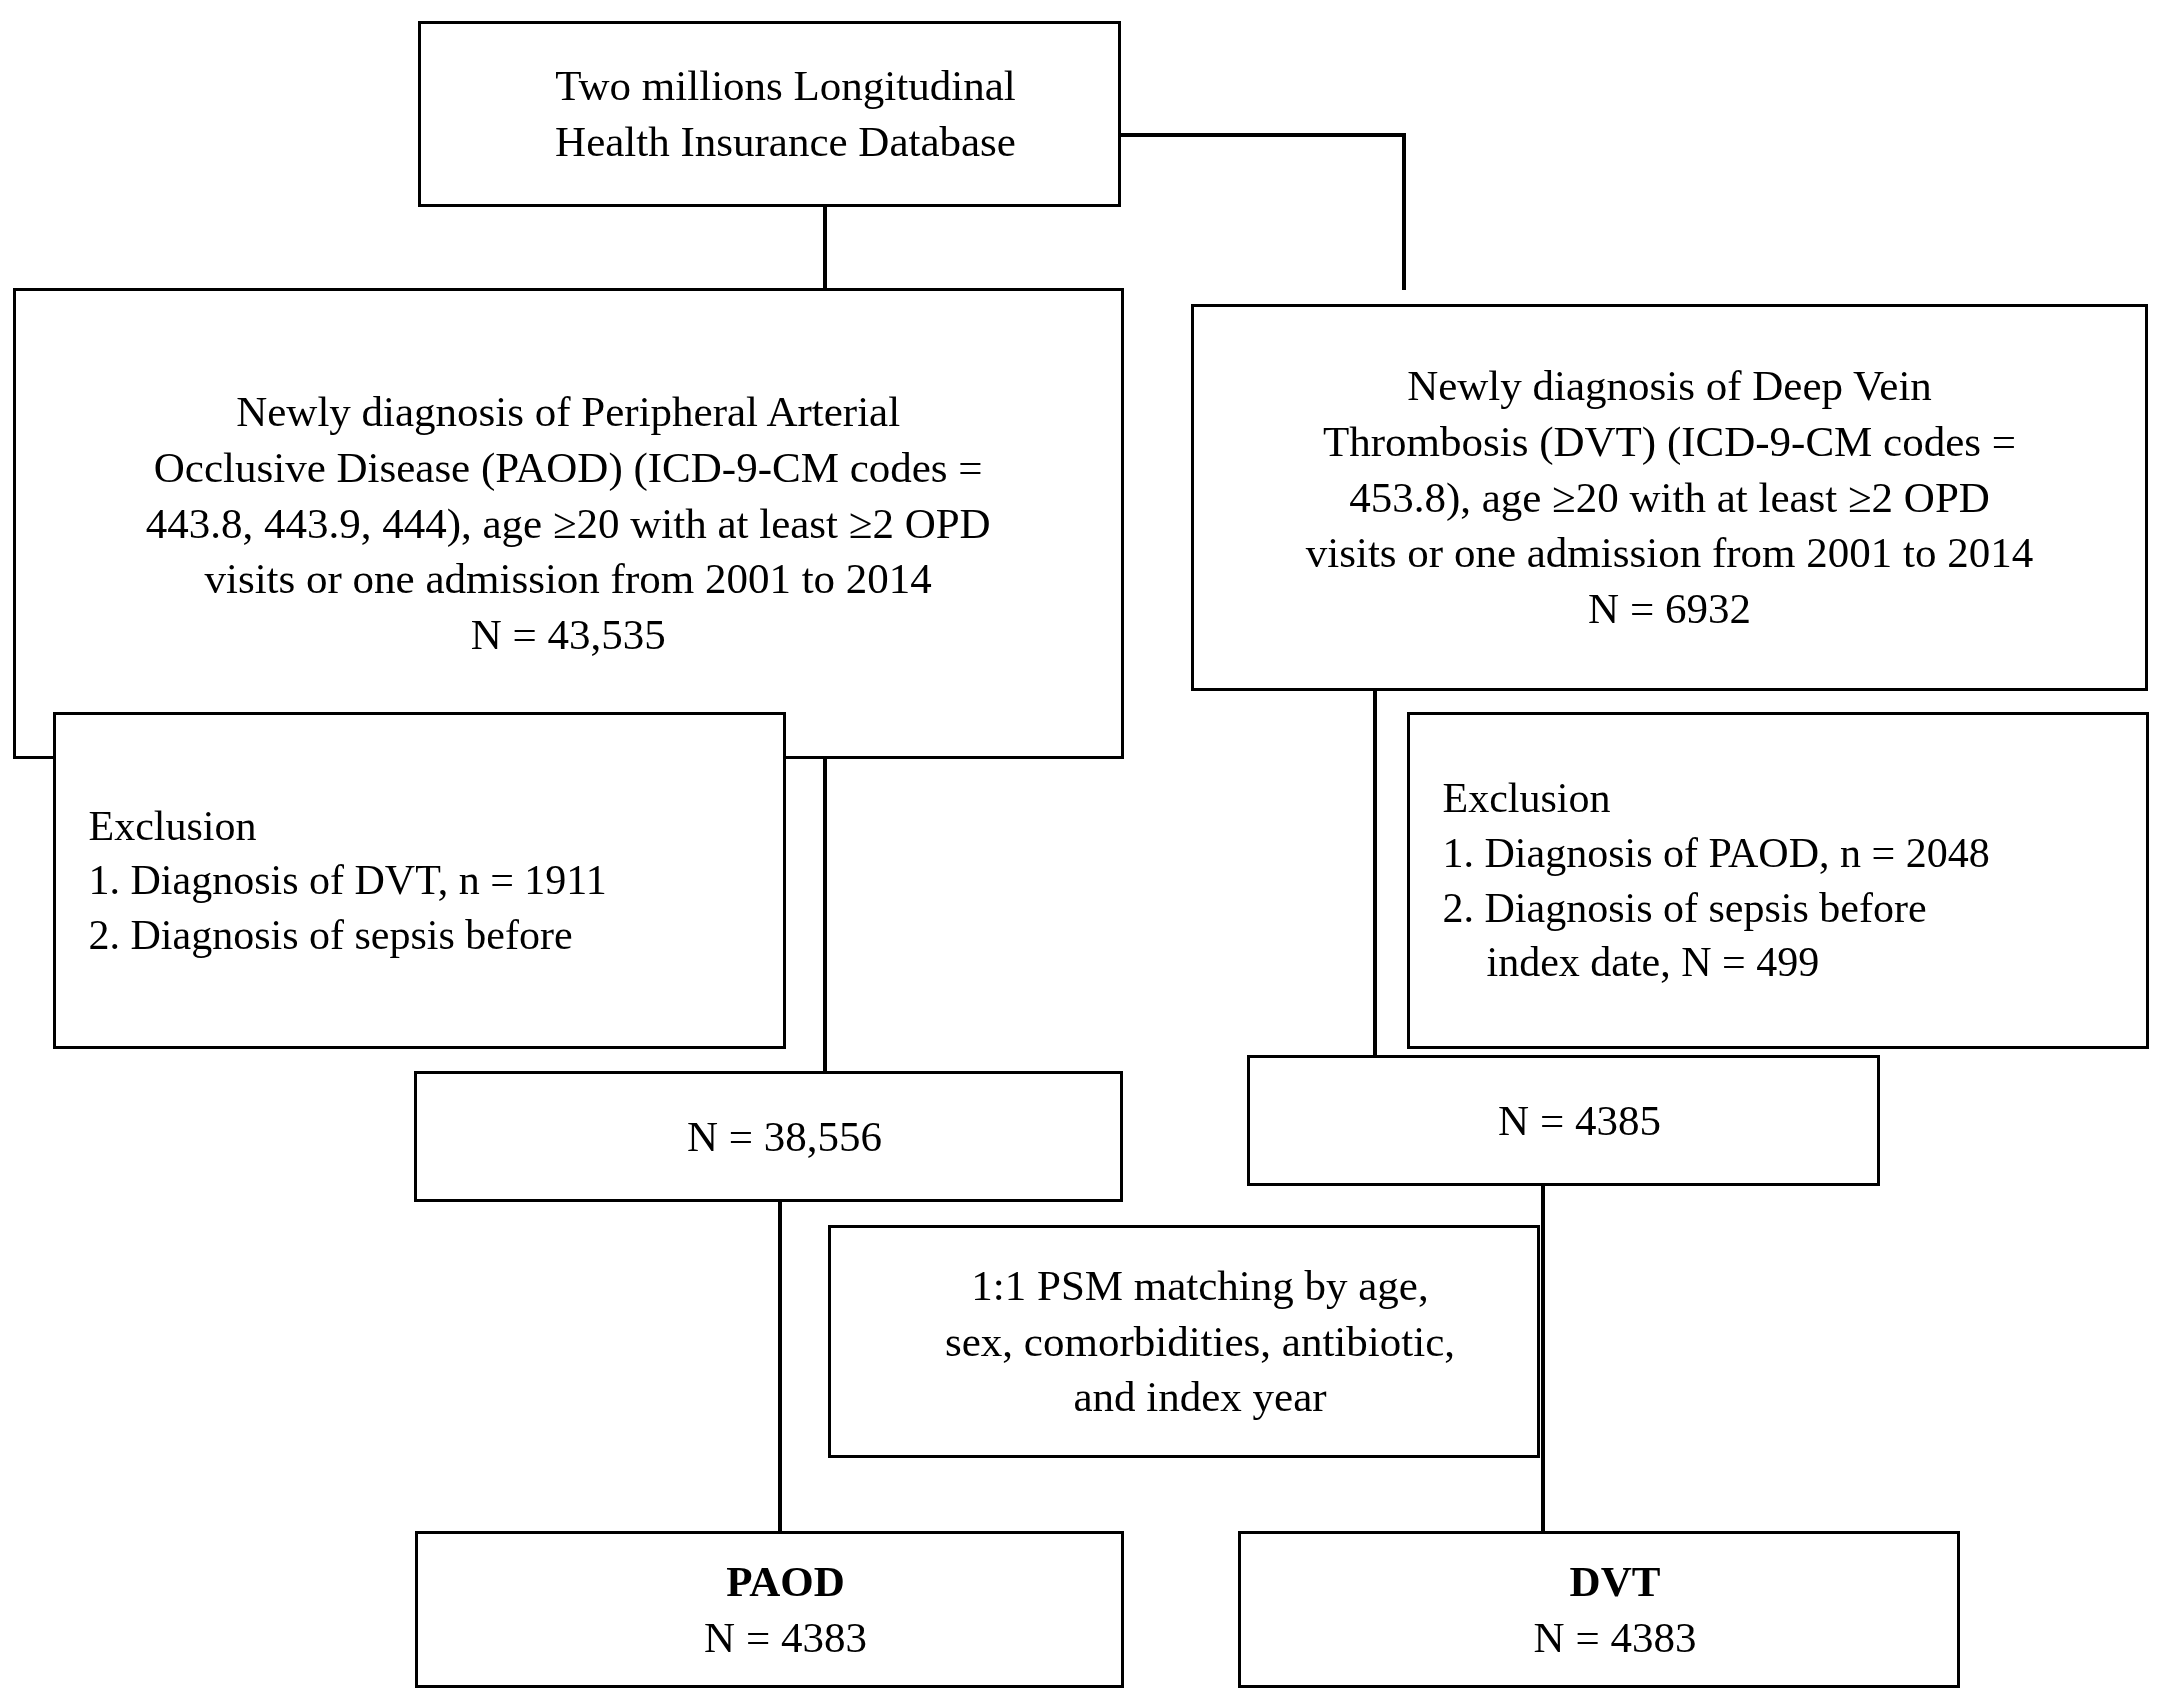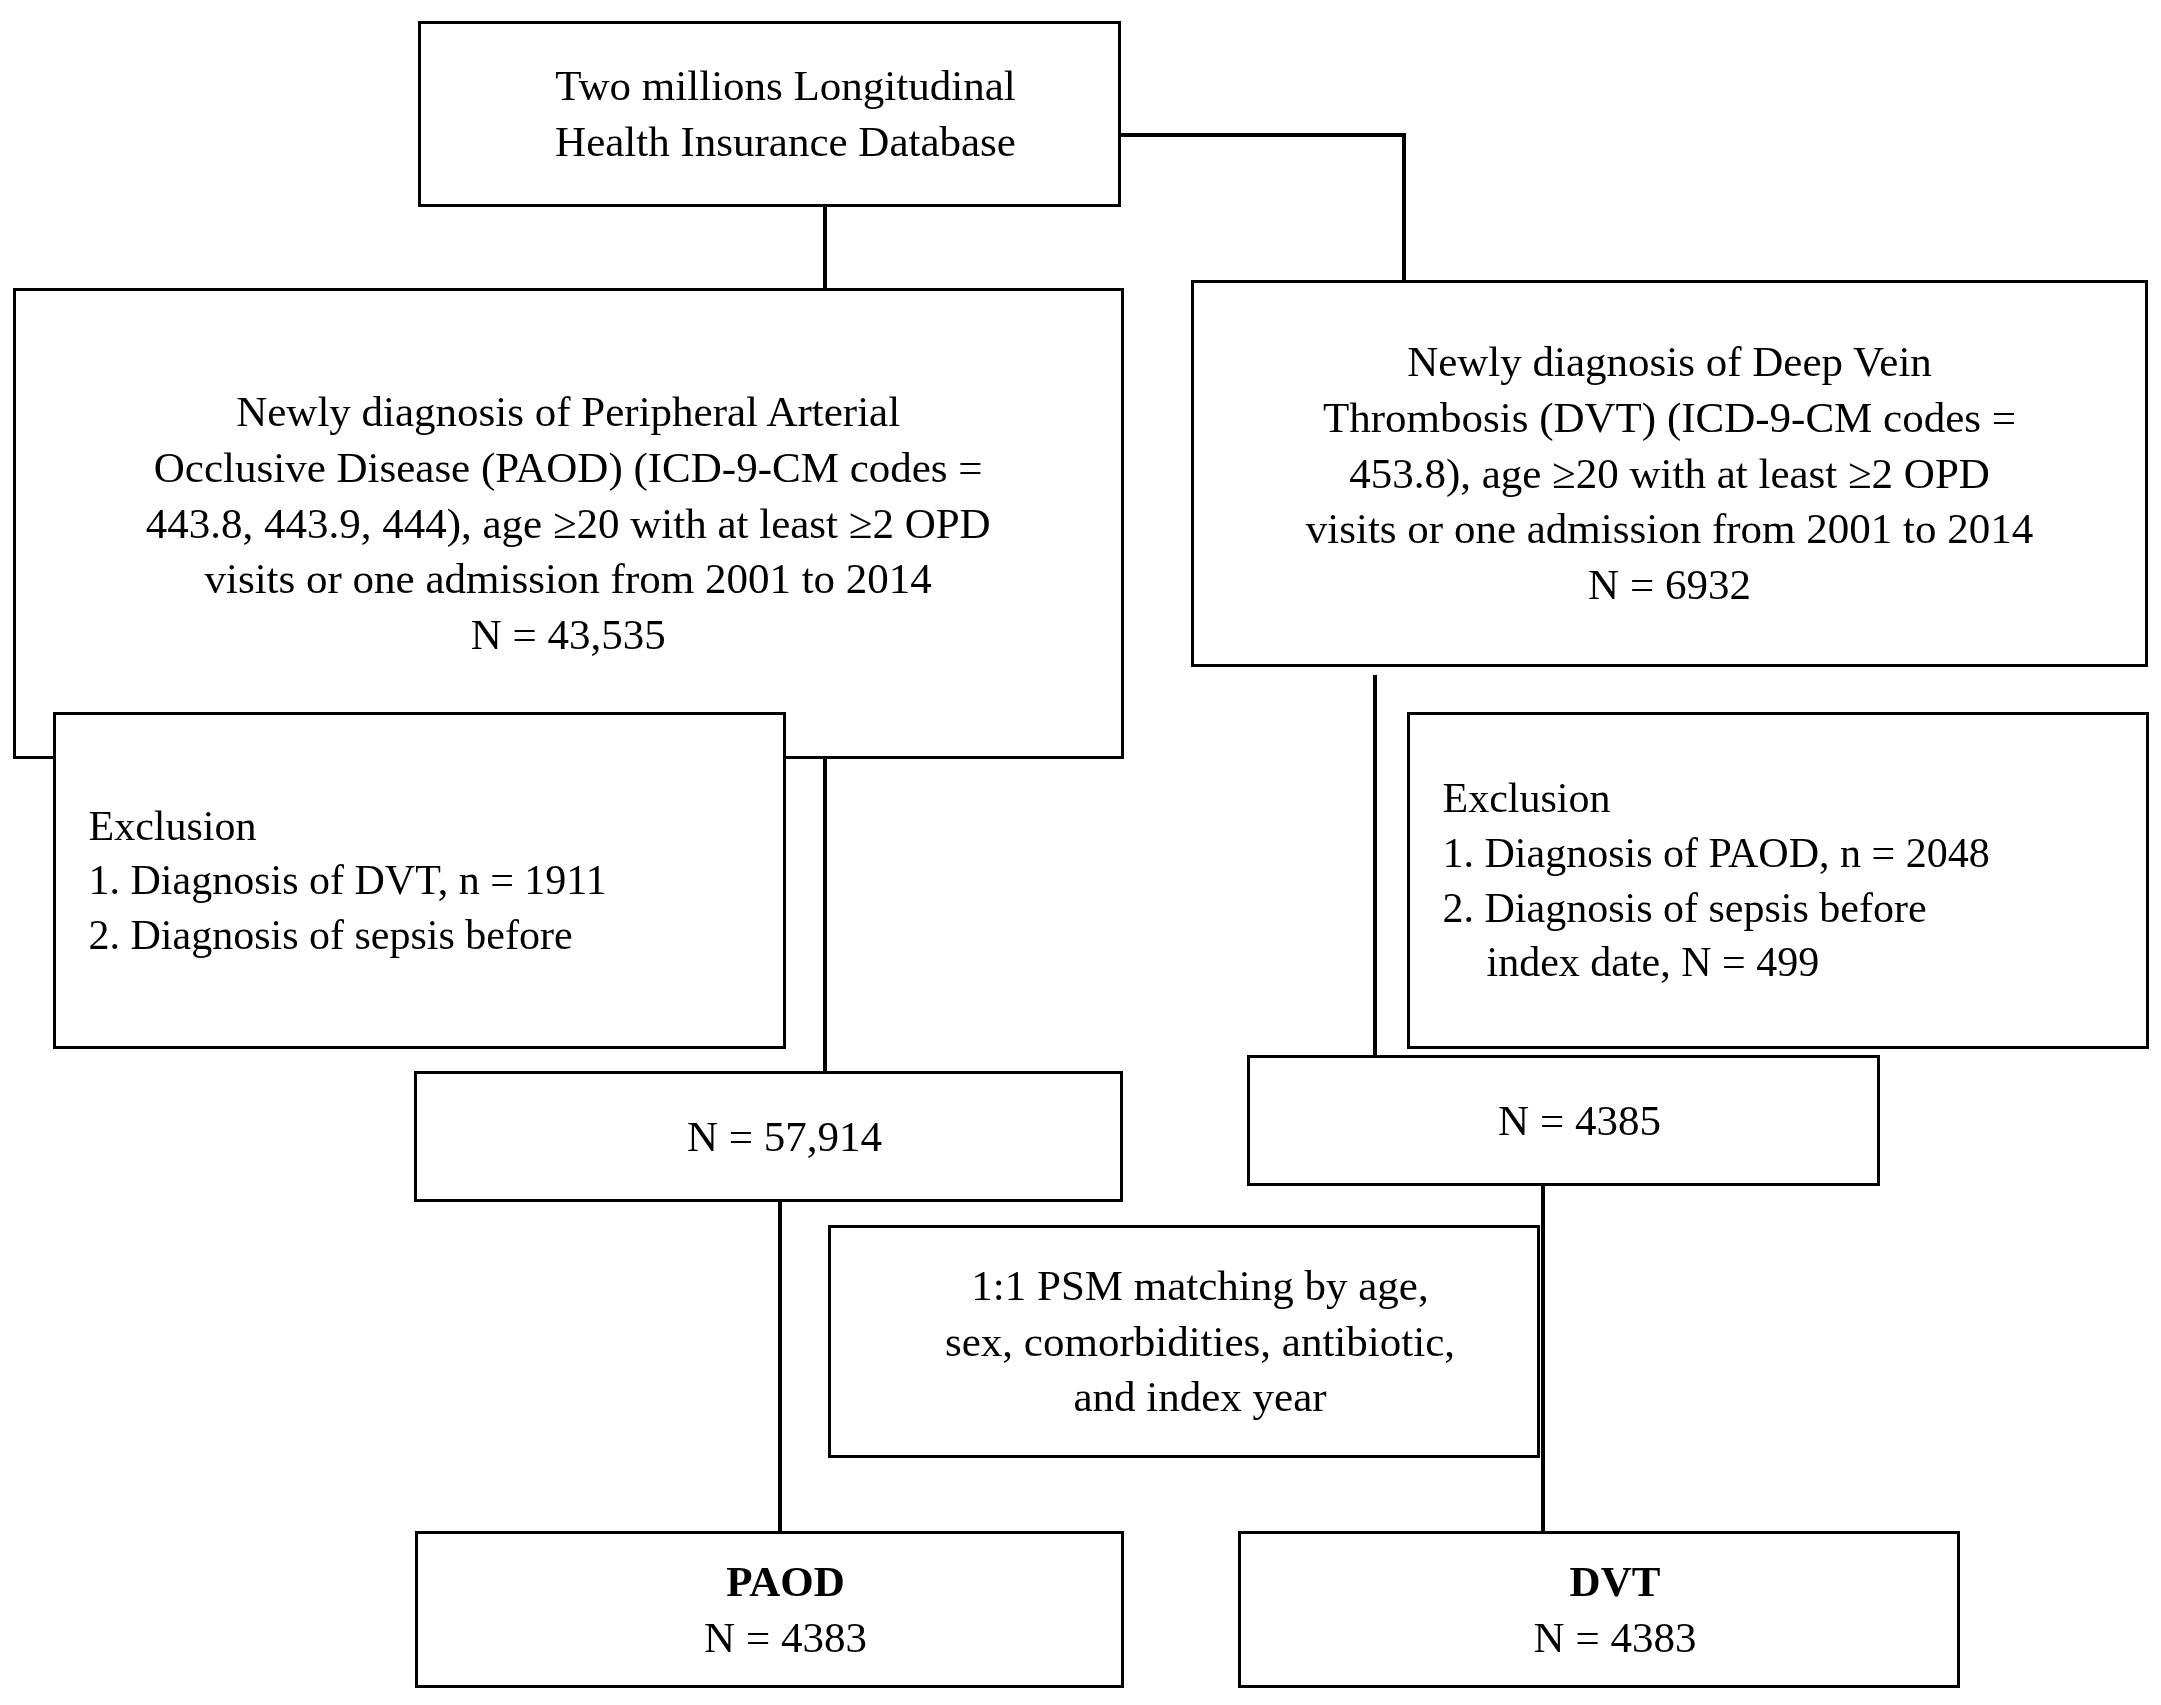--- a/index.html
+++ b/index.html
@@ -83,21 +83,21 @@
   </div>
 
   <div class="box pad-lr" style="left:12.7px; top:288px; width:1111px; height:471px;">
     <span class="line fs-big">Newly diagnosis of Peripheral Arterial</span>
     <span class="line fs-big">Occlusive Disease (PAOD) (ICD-9-CM codes =</span>
     <span class="line fs-big">443.8, 443.9, 444), age ≥20 with at least ≥2 OPD</span>
     <span class="line fs-big">visits or one admission from 2001 to 2014</span>
     <span class="line fs-big">N = 43,535</span>
   </div>
 
-  <div class="box pad-lr" style="left:1191px; top:280px; width:957px; height:387px;">
+  <div class="box pad-lr" style="left:1191px; top:304px; width:957px; height:387px;">
     <span class="line fs-big">Newly diagnosis of Deep Vein</span>
     <span class="line fs-big">Thrombosis (DVT) (ICD-9-CM codes =</span>
     <span class="line fs-big">453.8), age ≥20 with at least ≥2 OPD</span>
     <span class="line fs-big">visits or one admission from 2001 to 2014</span>
     <span class="line fs-big">N = 6932</span>
   </div>
 
   <div class="box left-align pad-excl" style="left:53px; top:712px; width:733px; height:337px;">
     <span class="line fs-mid">Exclusion</span>
     <span class="line fs-mid">1. Diagnosis of DVT, n = 1911</span>
@@ -105,21 +105,21 @@
   </div>
 
   <div class="box left-align pad-excl" style="left:1407px; top:712px; width:742px; height:337px;">
     <span class="line fs-mid">Exclusion</span>
     <span class="line fs-mid">1. Diagnosis of PAOD, n = 2048</span>
     <span class="line fs-mid">2. Diagnosis of sepsis before</span>
     <span class="line fs-mid indent">index date, N = 499</span>
   </div>
 
   <div class="box" style="left:414px; top:1071px; width:709px; height:131px;">
-    <span class="line fs-big">N = 57,914</span>
+    <span class="line fs-big">N = 38,556</span>
   </div>
 
   <div class="box" style="left:1247px; top:1055px; width:633px; height:131px;">
     <span class="line fs-big">N = 4385</span>
   </div>
 
   <div class="box" style="left:828px; top:1225px; width:712px; height:233px;">
     <span class="line fs-big">1:1 PSM matching by age,</span>
     <span class="line fs-big">sex, comorbidities, antibiotic,</span>
     <span class="line fs-big">and index year</span>

